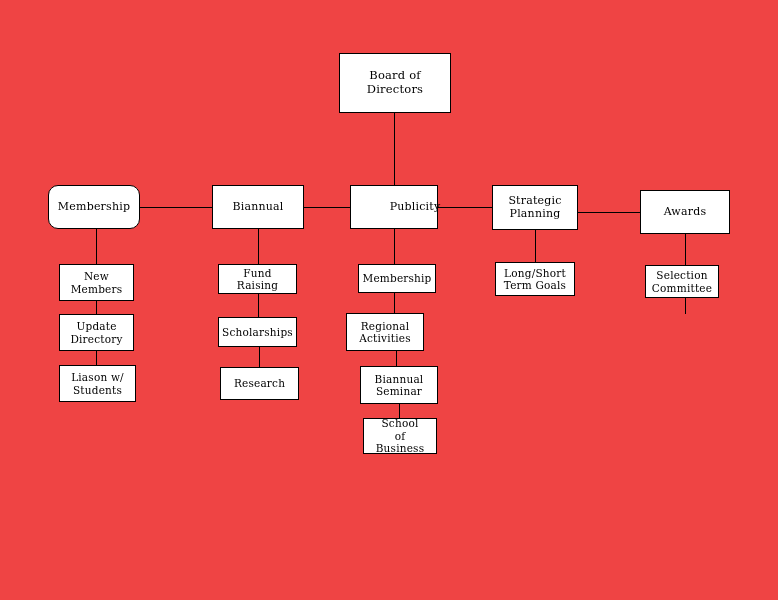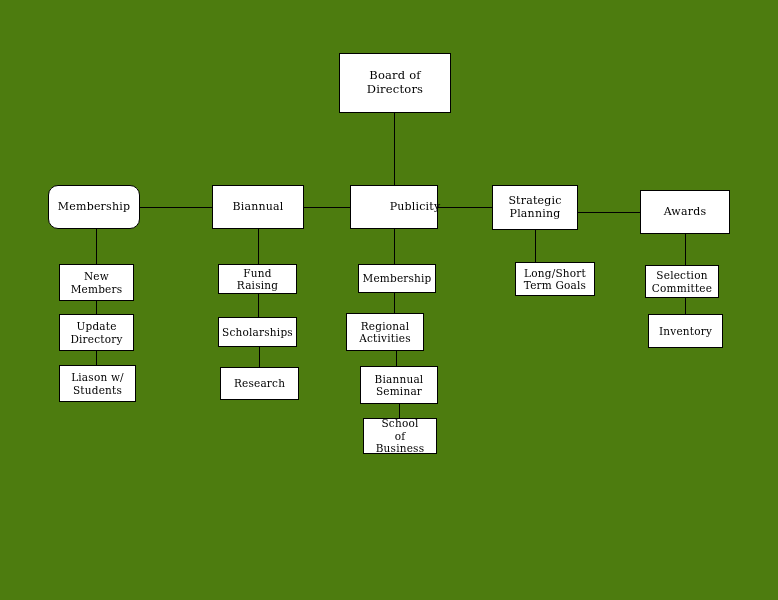--- a/index.html
+++ b/index.html
@@ -9,21 +9,21 @@
     background: #ffffff;
   }
   body {
     font-family: "DejaVu Serif", "Liberation Serif", serif;
     color: #000000;
   }
   #canvas {
     position: relative;
     width: 778px;
     height: 600px;
-    background: #4d7c0f;
+    background: #ef4444;
     overflow: hidden;
   }
   .node {
     position: absolute;
     box-sizing: border-box;
     border: 1px solid #000000;
     background: #ffffff;
     display: flex;
     align-items: center;
     justify-content: center;
@@ -119,24 +119,21 @@
     </div>
     <div class="node lvl2" style="left: 360px; top: 366px; width: 78px; height: 38px;">
       <span class="node-label">Biannual
 Seminar</span>
     </div>
     <div class="node lvl2" style="left: 363px; top: 418px; width: 74px; height: 36px;">
       <span class="node-label">School
 of
 Business</span>
     </div>
-    <div class="node lvl2" style="left: 495px; top: 262px; width: 80px; height: 34px; margin-left: 20px;">
+    <div class="node lvl2" style="left: 495px; top: 262px; width: 80px; height: 34px;">
       <span class="node-label">Long/Short
 Term Goals</span>
     </div>
     <div class="node lvl2" style="left: 645px; top: 265px; width: 74px; height: 33px;">
       <span class="node-label">Selection
 Committee</span>
     </div>
-    <div class="node lvl2" style="left: 648px; top: 314px; width: 75px; height: 34px;">
-      <span class="node-label">Inventory</span>
-    </div>
   </div>
 
 </body></html>

